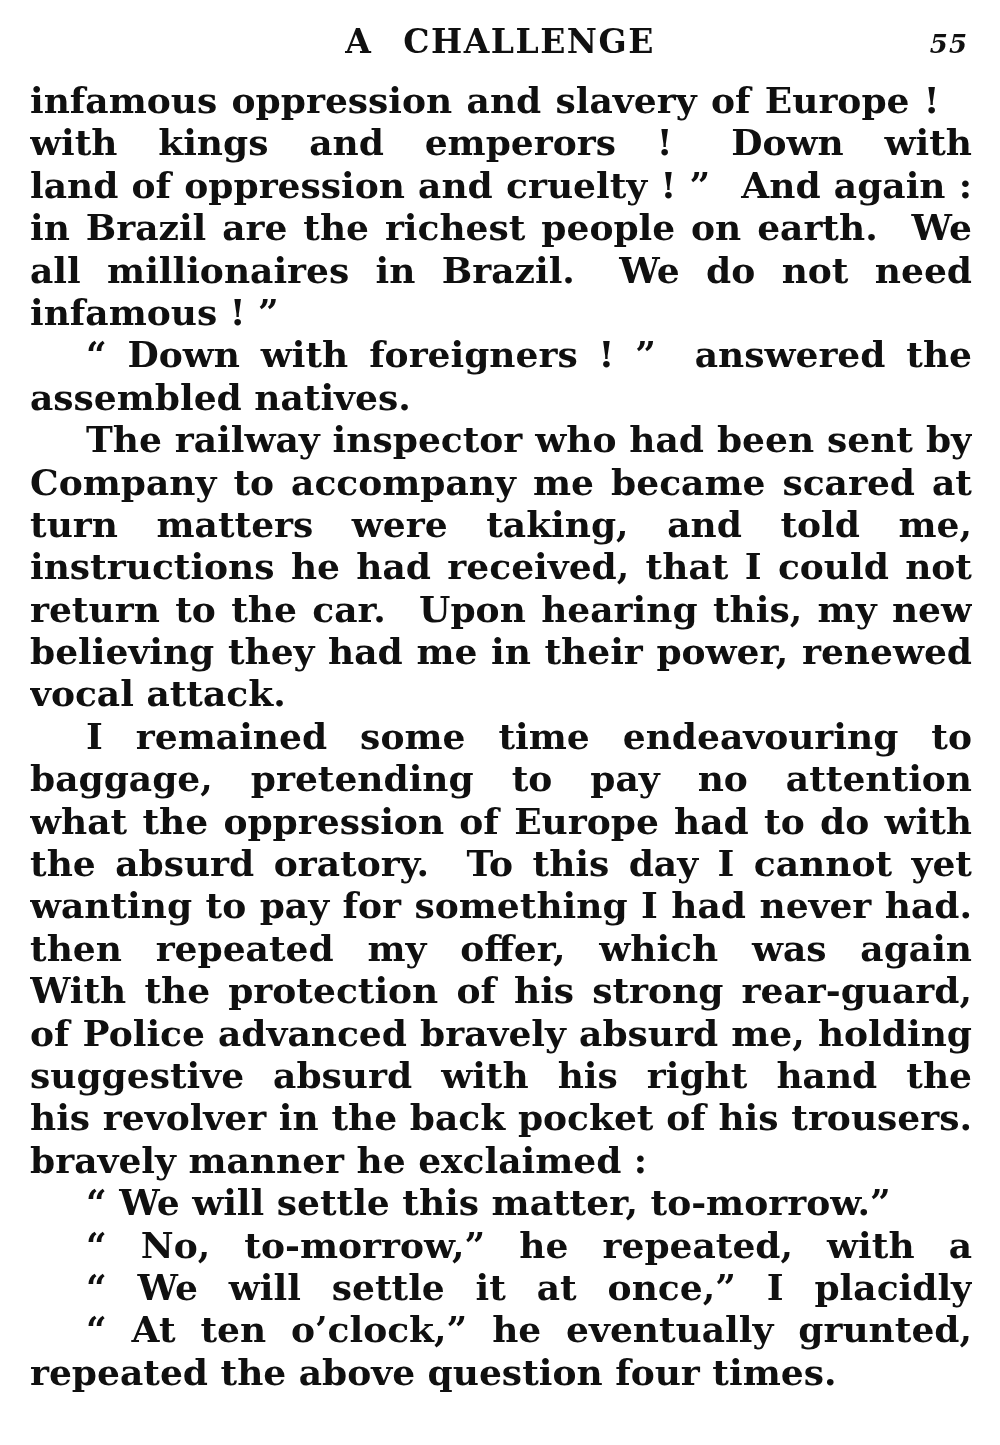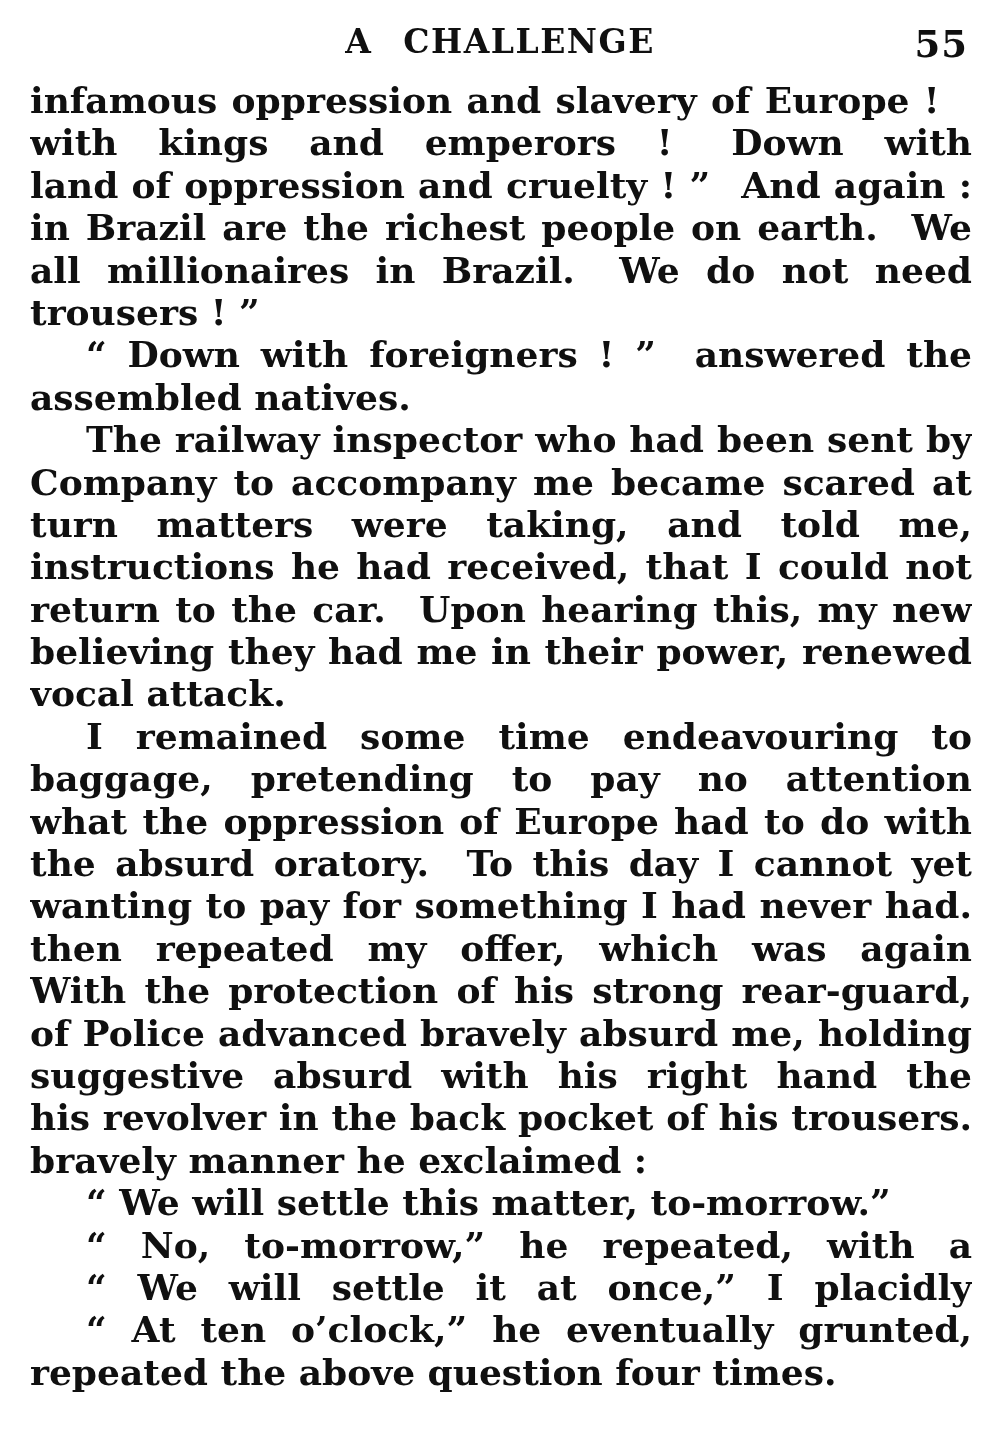--- a/index.html
+++ b/index.html
@@ -31,23 +31,24 @@
     text-align: center;
     font-size: 33px;
     line-height: 40px;
     letter-spacing: 1.5px;
     word-spacing: 18px;
   }
   .pagenum {
     position: absolute;
     right: 2px;
     top: 2px;
-    font-size: 37px;
+    font-size: 26px;
     line-height: 40px;
     letter-spacing: 1px;
+    font-style: italic;
   }
   .body {
     position: absolute;
     top: 79px;
     left: 30px;
     right: 28px;
   }
   .ln {
     font-size: 36px;
     line-height: 42.4px;
@@ -73,21 +74,21 @@
     <div class="pagenum">55</div>
   </div>
 
   <div class="body">
 
     <div class="ln j">infamous oppression and slavery of Europe !  Down</div>
     <div class="ln j">with kings and emperors !  Down with Europe, the</div>
     <div class="ln j">land of oppression and cruelty ! ”  And again :  “ We</div>
     <div class="ln j">in Brazil are the richest people on earth.  We are</div>
     <div class="ln j">all millionaires in Brazil.  We do not need foreign</div>
-    <div class="ln">trousers ! ”</div>
+    <div class="ln">infamous ! ”</div>
 
     <div class="ln j ind">“ Down with foreigners ! ”  answered the chorus of</div>
     <div class="ln">assembled natives.</div>
 
     <div class="ln j ind">The railway inspector who had been sent by the</div>
     <div class="ln j">Company to accompany me became scared at the</div>
     <div class="ln j">turn matters were taking, and told me, against the</div>
     <div class="ln j">instructions he had received, that I could not now</div>
     <div class="ln j">return to the car.  Upon hearing this, my new friends,</div>
     <div class="ln j">believing they had me in their power, renewed their</div>

